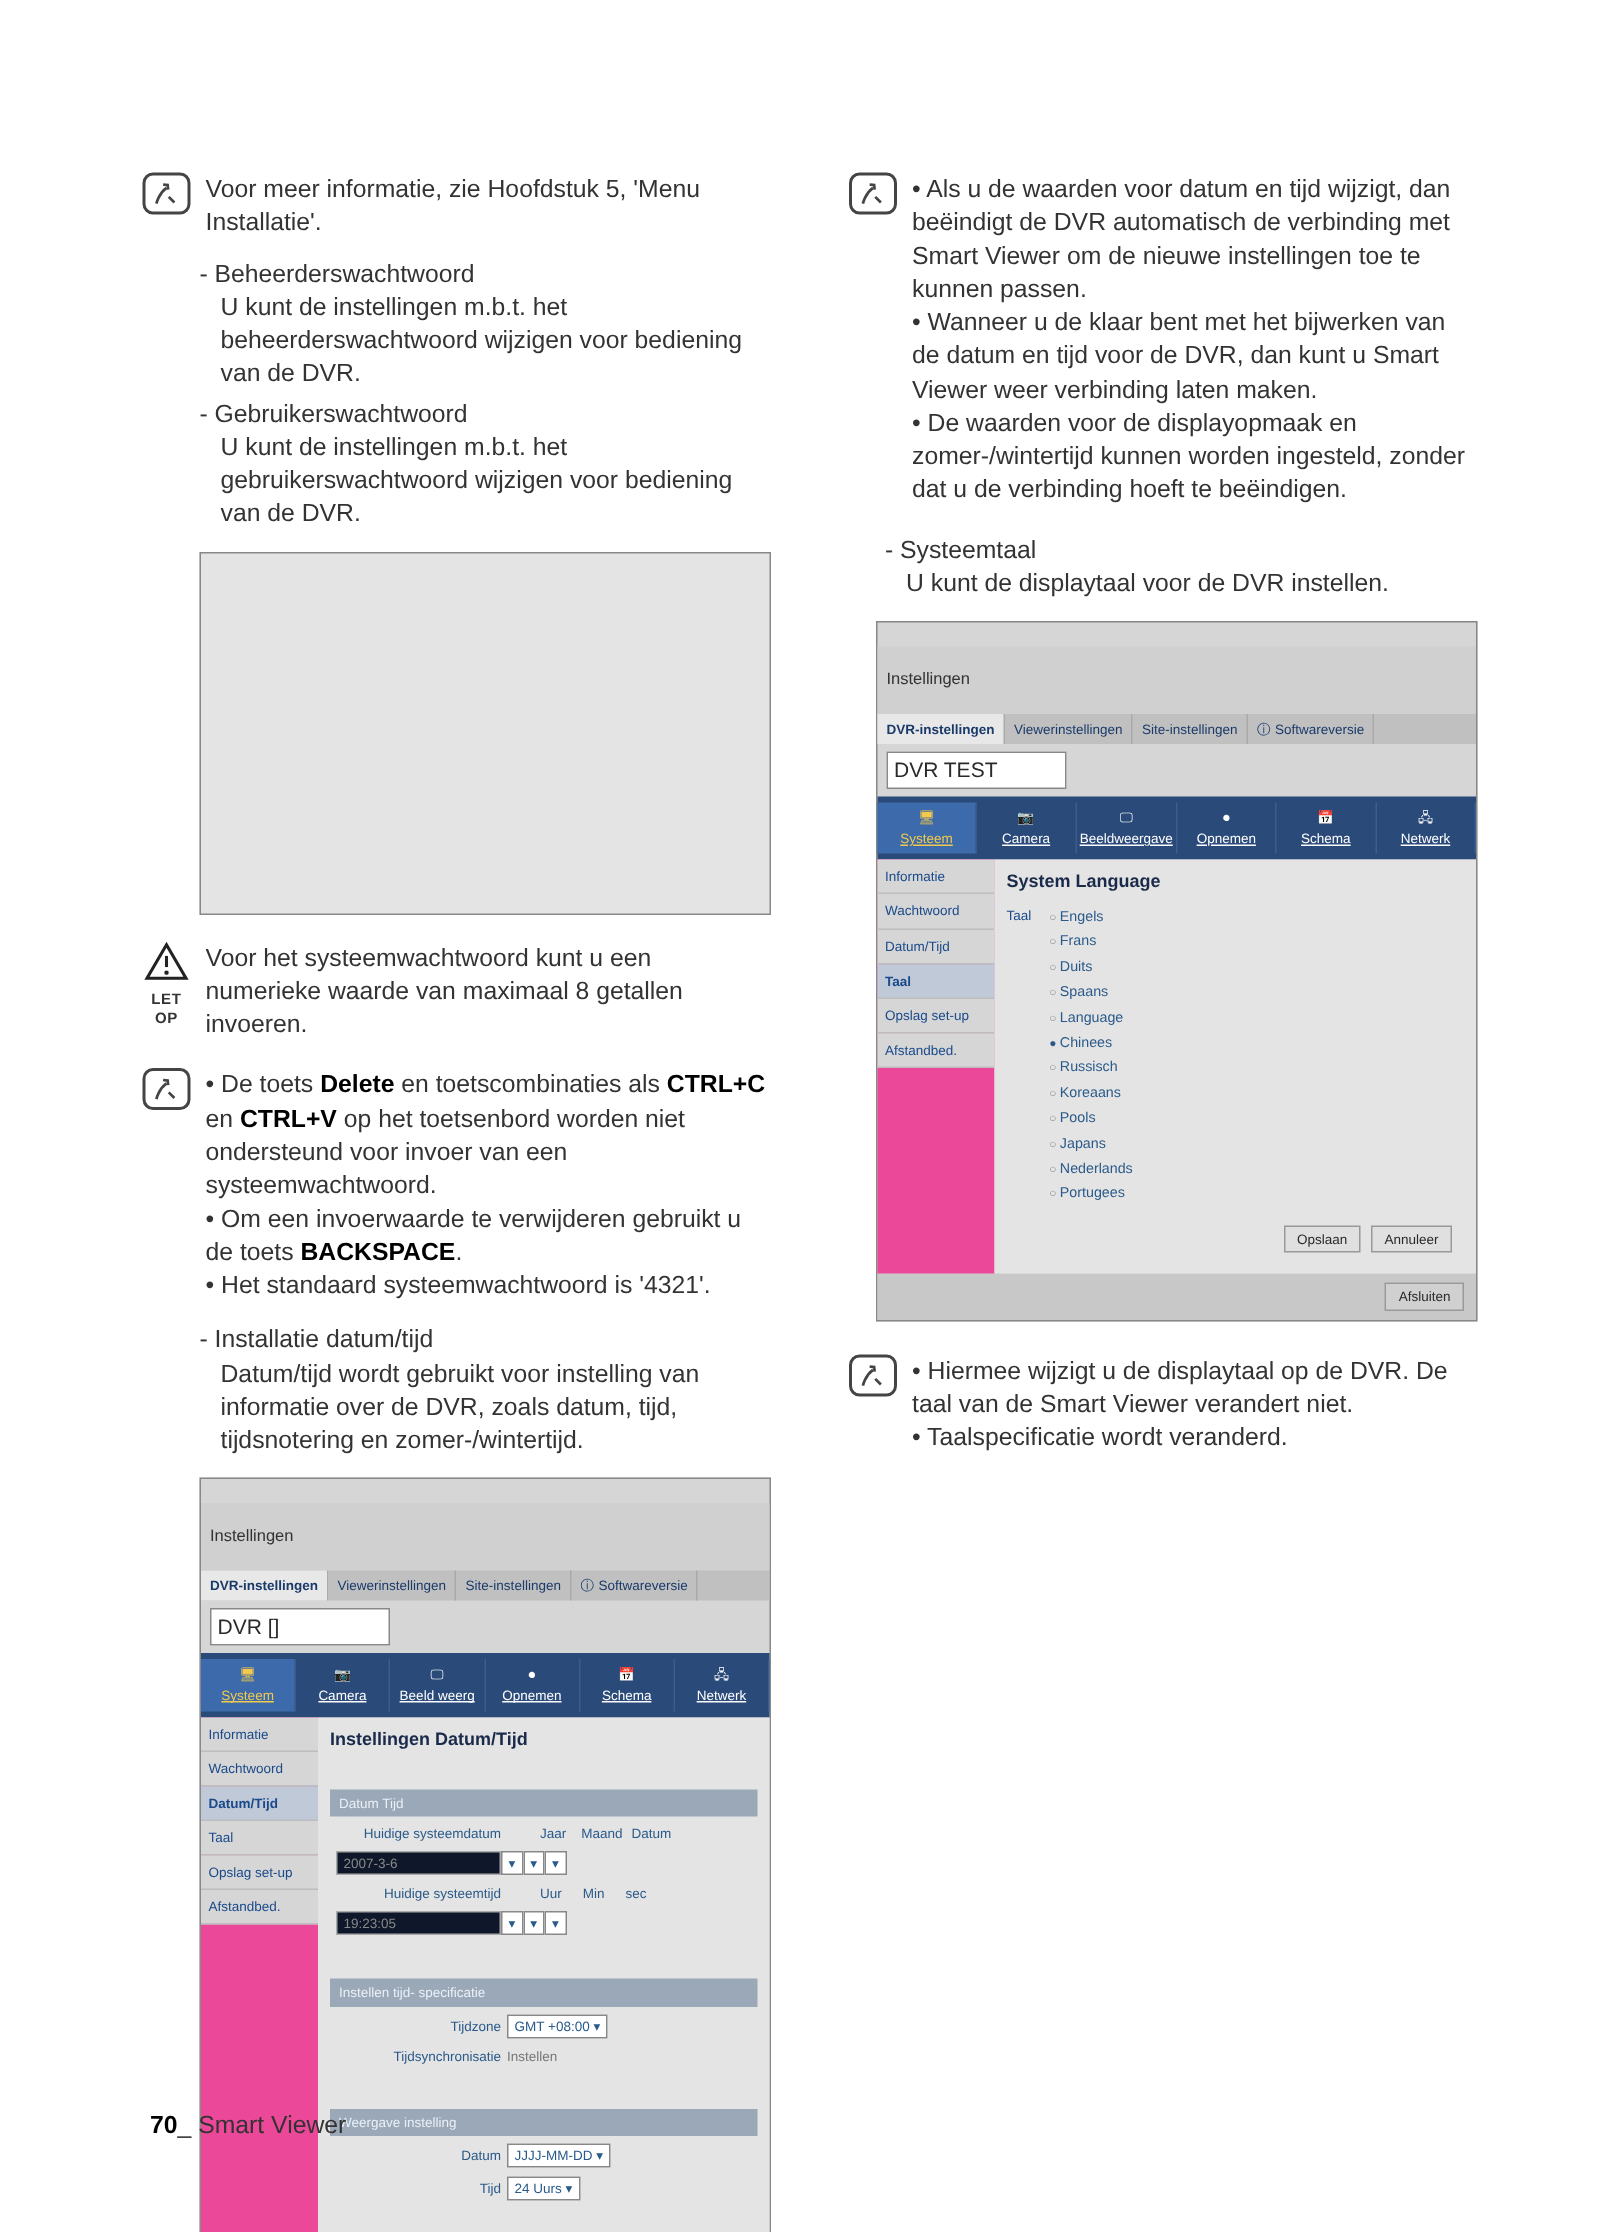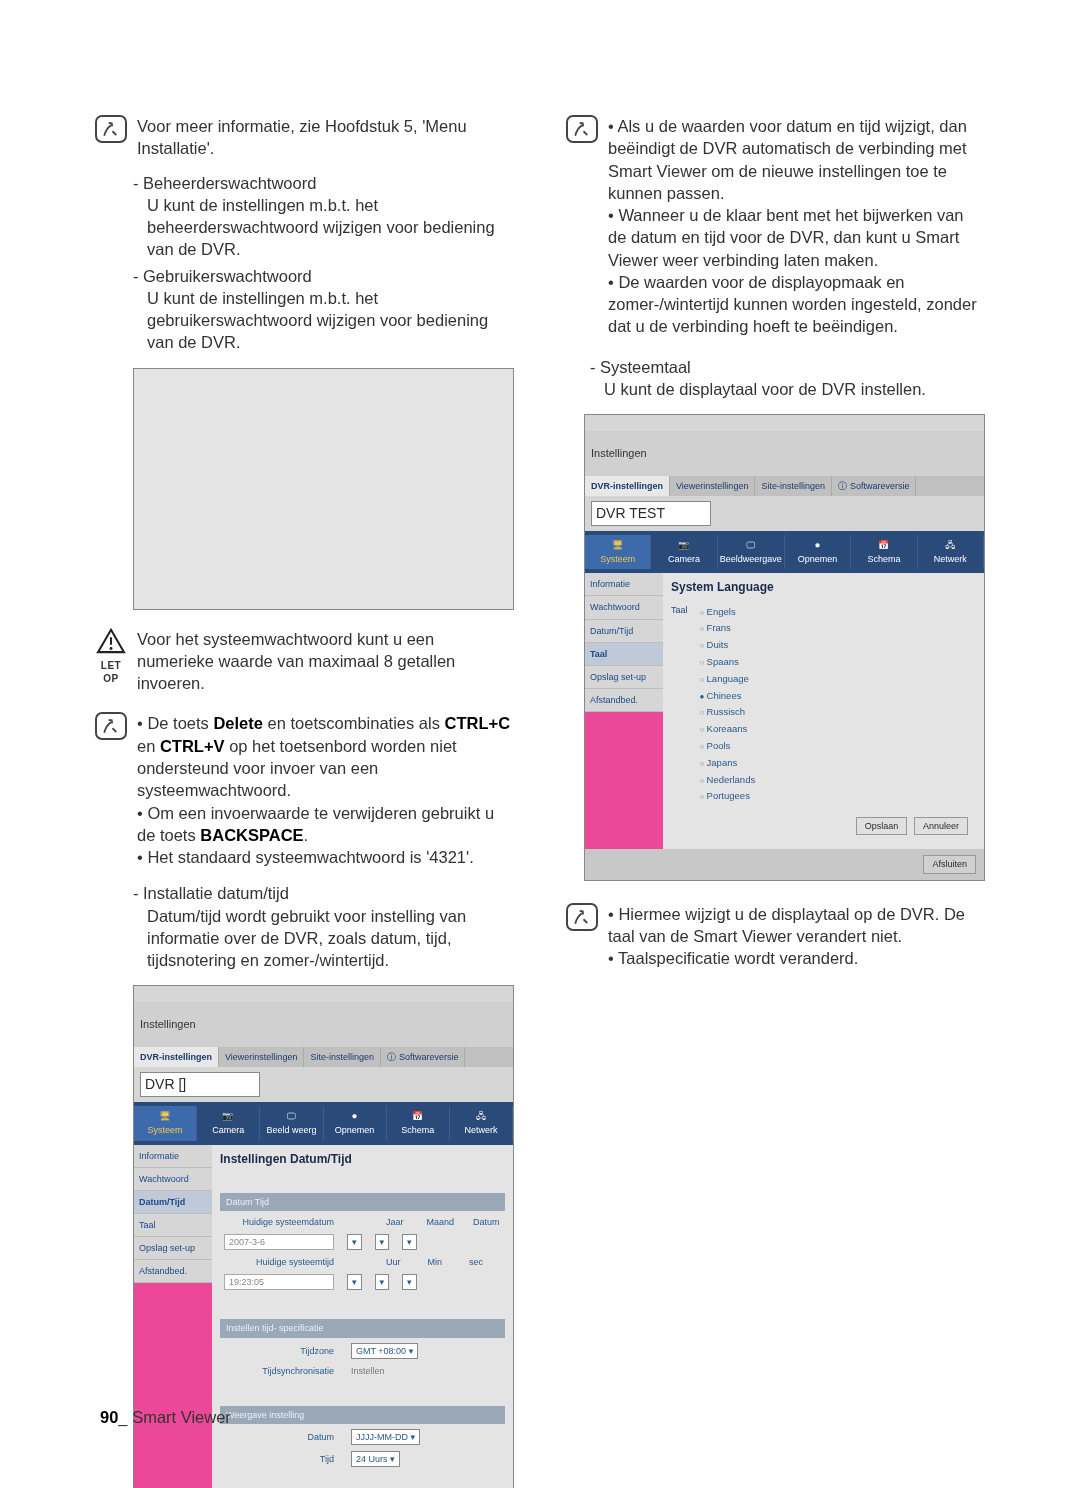--- a/index.html
+++ b/index.html
@@ -105,21 +105,21 @@
   }
   .sb-cat {
     flex:1;
     text-align:center;
     font-size:9px;
     color:#fff;
     border-right:1px solid #3d5d90;
     padding: 4px 2px;
   }
   .sb-cat.active { background:#3d6aaa; color:#f2c94c; }
-  .sb-cat .catlabel { display:block; margin-top:2px; }
+  .sb-cat .catlabel { display:block; margin-top:2px;text-decoration:underline; }
   .sb-body { display:flex; }
   .sb-side {
     width:78px;
     background:#ec4899;
   }
   .sb-side .sitem {
     padding:5px 5px;
     font-size:9px;
     color:#1a4a8a;
     border-bottom:1px solid #bdbdbd;
@@ -167,22 +167,22 @@
   }
   .sb-footer {
     text-align:right;
     background:#c8c8c8;
     padding:6px 8px;
   }
   .sb-footer .sb-btn { background:#d0d0d0; }
 
   
   .dt-block { background:#9aa8b8; padding:3px 6px; margin-bottom:2px; font-size:9px; color:#eaf0f8;margin-top:26px; }
-  .dt-row { display:flex; align-items:center; gap:13px; padding:3px 4px; font-size:9px; color:#2a5a8a; }
-  .dt-field { background:#ffffff; border:1px solid #aaa; padding:1px 4px; color:#888; font-size:9px; }
+  .dt-row { display:flex; align-items:center; gap:0; padding:3px 4px; font-size:9px; color:#2a5a8a; }
+  .dt-field { background:#0f172a; border:1px solid #aaa; padding:1px 4px; color:#888; font-size:9px; }
   .dt-sel { background:#fff; border:1px solid #888; padding:1px 4px; font-size:9px; }
   .dt-label { color:#2a5a8a; font-size:9px; width:110px; text-align:right; padding-right:4px; display:inline-block; }
 
   .page-footer {
     position:absolute;
     bottom:60px;
     left:100px;
     font-size:16.5px;
     color:#333;
   }
@@ -451,14 +451,14 @@
       <div style="flex:1">
         <div class="b">• <span>Hiermee wijzigt u de displaytaal op de DVR. De taal van de Smart Viewer verandert niet.</span></div>
         <div class="b">• <span>Taalspecificatie wordt veranderd.</span></div>
       </div>
     </div>
 
   </div>
 </div>
 
 <div class="page-footer">
-  <b>90</b><span>_ </span><span>Smart Viewer</span>
+  <b>70</b><span>_ </span><span>Smart Viewer</span>
 </div>
 
 </body></html>

